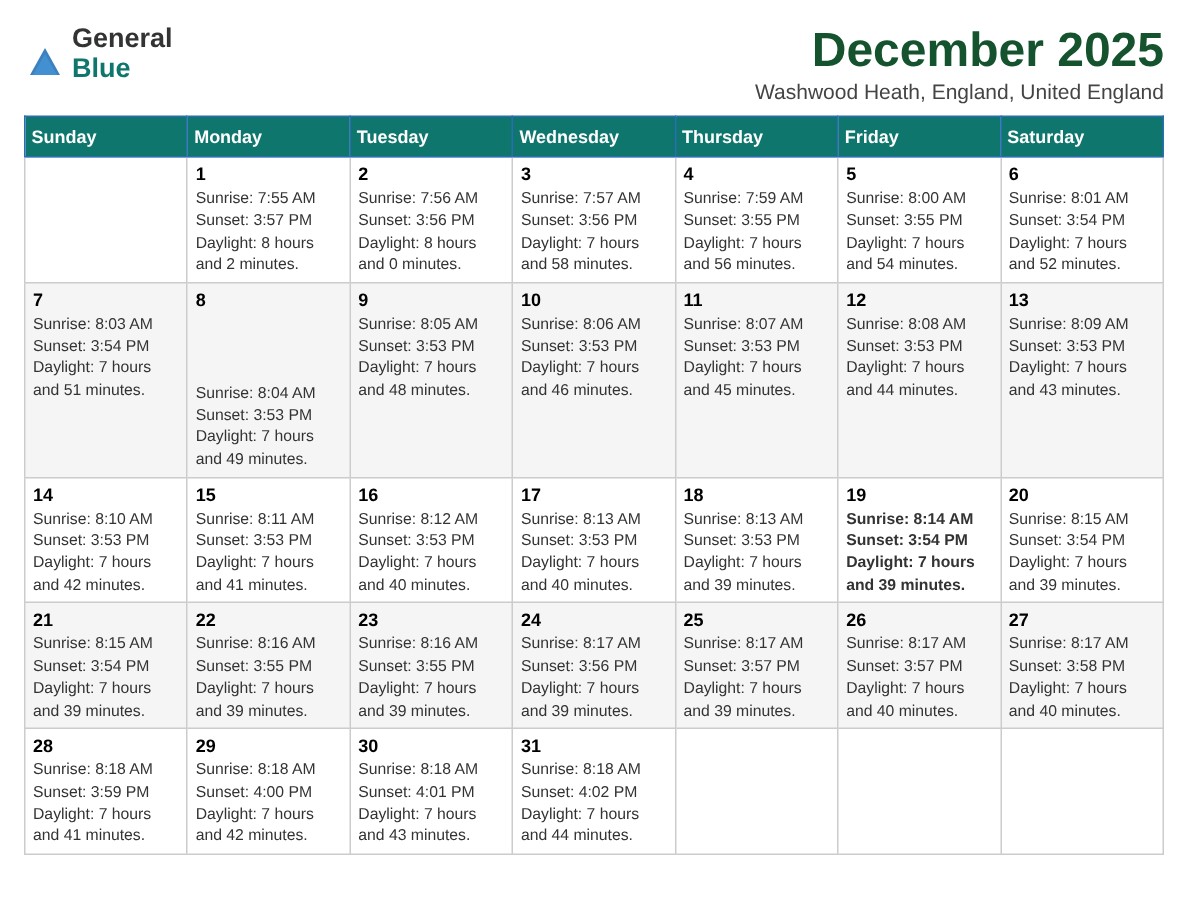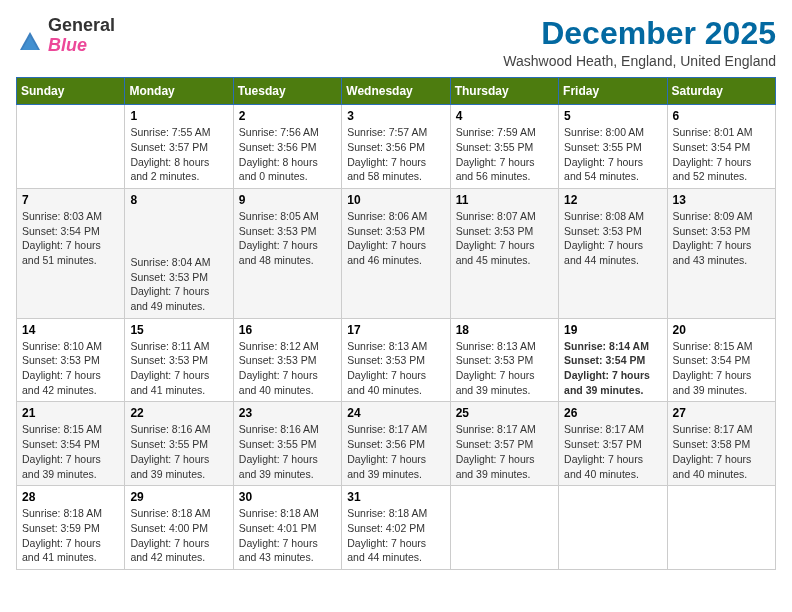--- a/index.html
+++ b/index.html
@@ -20,46 +20,46 @@
       display: flex;
       align-items: flex-end;
       gap: 4px;
     }
     .logo-text {
       font-size: 18px;
       font-weight: bold;
       line-height: 1.1;
     }
     .logo-general { color: #333; }
-    .logo-blue { color: #ec4899; font-style: italic; }
+    .logo-blue { color: #0f766e; }
     .logo-icon {
       width: 28px;
       height: 28px;
     }
     .title-block {
       text-align: right;
     }
     .month-year {
       font-size: 32px;
       font-weight: bold;
-      color: #0369a1;
+      color: #14532d;
       line-height: 1.1;
     }
     .location {
       font-size: 14px;
       color: #444;
       margin-top: 2px;
     }
     .calendar {
       width: 100%;
       border-collapse: collapse;
       font-size: 11px;
     }
     .calendar th {
-      background: #4d7c0f;
+      background: #0f766e;
       color: #fff;
       padding: 6px 4px;
       text-align: left;
       font-size: 12px;
       font-weight: bold;
       border: 1px solid #2a6db5;
     }
     .calendar td {
       border: 1px solid #ccc;
       vertical-align: top;

